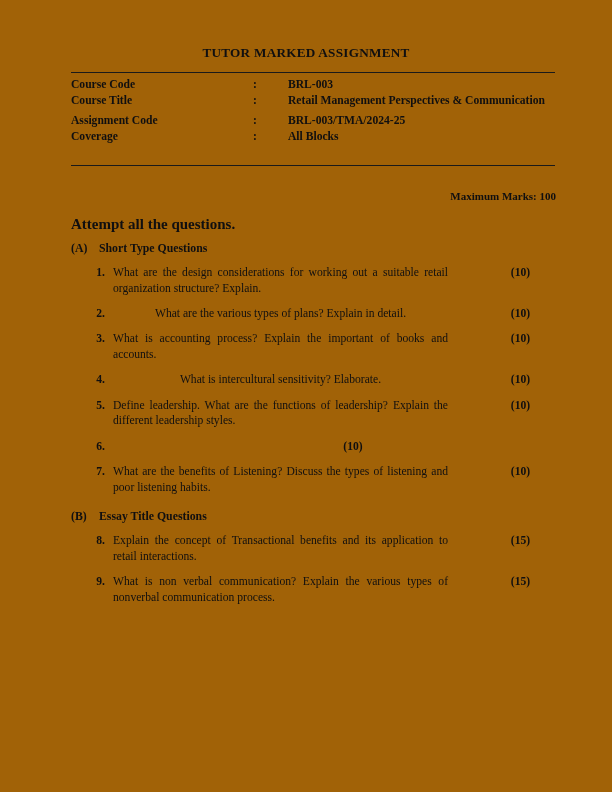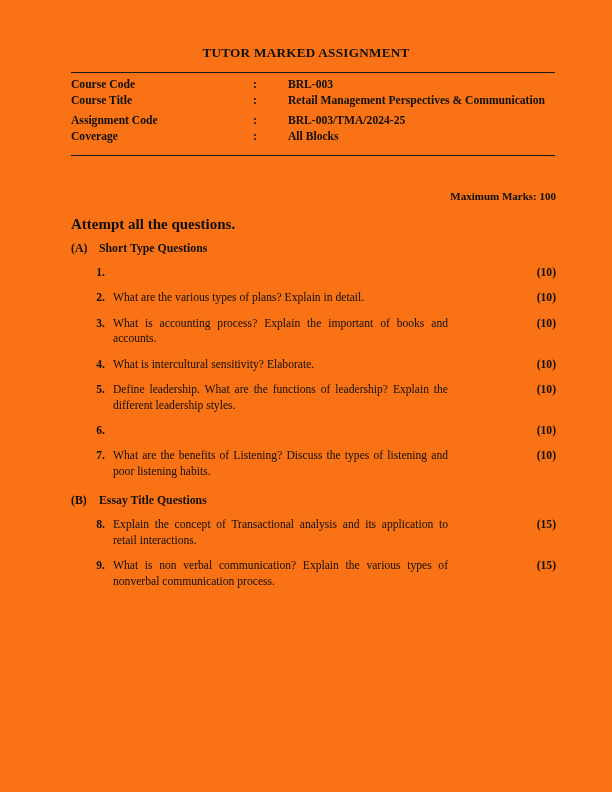--- a/index.html
+++ b/index.html
@@ -15,21 +15,21 @@
     color: #100f10;
     position: relative;
     overflow: hidden;
   }
 
   .page {
     position: absolute;
     inset: 0;
     width: 612px;
     height: 792px;
-    background: #f97316;
+    background: #a16207;
   }
 
   
   .doc-title {
     position: absolute;
     top: 45px;
     left: 0;
     width: 612px;
     text-align: center;
     font-size: 13.2px;
@@ -39,21 +39,21 @@
 
   
   .meta-block {
     position: absolute;
     top: 72px;
     left: 71px;
     width: 484px;
     border-top: 1.3px solid #1a1a1a;
     border-bottom: 1.3px solid #1a1a1a;
     padding-top: 4px;
-    padding-bottom: 10px;
+    padding-bottom: 20px;
   }
   .meta-table {
     width: 100%;
     border-collapse: collapse;
     font-size: 11.6px;
     font-weight: bold;
   }
   .meta-table td {
     vertical-align: top;
     line-height: 1.38;
@@ -119,24 +119,24 @@
   }
   .q-text {
     width: 335px;
     flex: 0 0 335px;
     font-size: 11.6px;
     line-height: 1.36;
     text-align: justify;
     text-justify: inter-word;
     hyphens: none;
   }
-  .q-text.one-line { text-align: left; }
+  .q-text.one-line { text-align: center; }
   .q-marks {
     flex: 1 1 auto;
-    text-align: right;
+    text-align: center;
     padding-left: 37px;
     font-size: 11.6px;
     font-weight: bold;
     line-height: 1.36;
     white-space: nowrap;
   }
 
   .group-gap { height: 4px; }
 </style>
 </head>
@@ -184,20 +184,21 @@
 
   <div class="content">
 
     <div class="section-head">
       <span class="section-letter">(A)</span>
       <span class="section-title">Short Type Questions</span>
     </div>
 
     <div class="q-row">
       <span class="q-num">1.</span>
+      <span class="q-text">What are the design considerations for working out a suitable retail organization structure? Explain.</span>
       <span class="q-marks">(10)</span>
     </div>
 
     <div class="q-row">
       <span class="q-num">2.</span>
       <span class="q-text one-line">What are the various types of plans? Explain in detail.</span>
       <span class="q-marks">(10)</span>
     </div>
 
     <div class="q-row">
@@ -231,21 +232,21 @@
 
     <div class="group-gap"></div>
 
     <div class="section-head">
       <span class="section-letter">(B)</span>
       <span class="section-title">Essay Title Questions</span>
     </div>
 
     <div class="q-row">
       <span class="q-num">8.</span>
-      <span class="q-text">Explain the concept of Transactional analysis and its application to retail interactions.</span>
+      <span class="q-text">Explain the concept of Transactional benefits and its application to retail interactions.</span>
       <span class="q-marks">(15)</span>
     </div>
 
     <div class="q-row">
       <span class="q-num">9.</span>
       <span class="q-text">What is non verbal communication? Explain the various types of nonverbal communication process.</span>
       <span class="q-marks">(15)</span>
     </div>
 
   </div>

